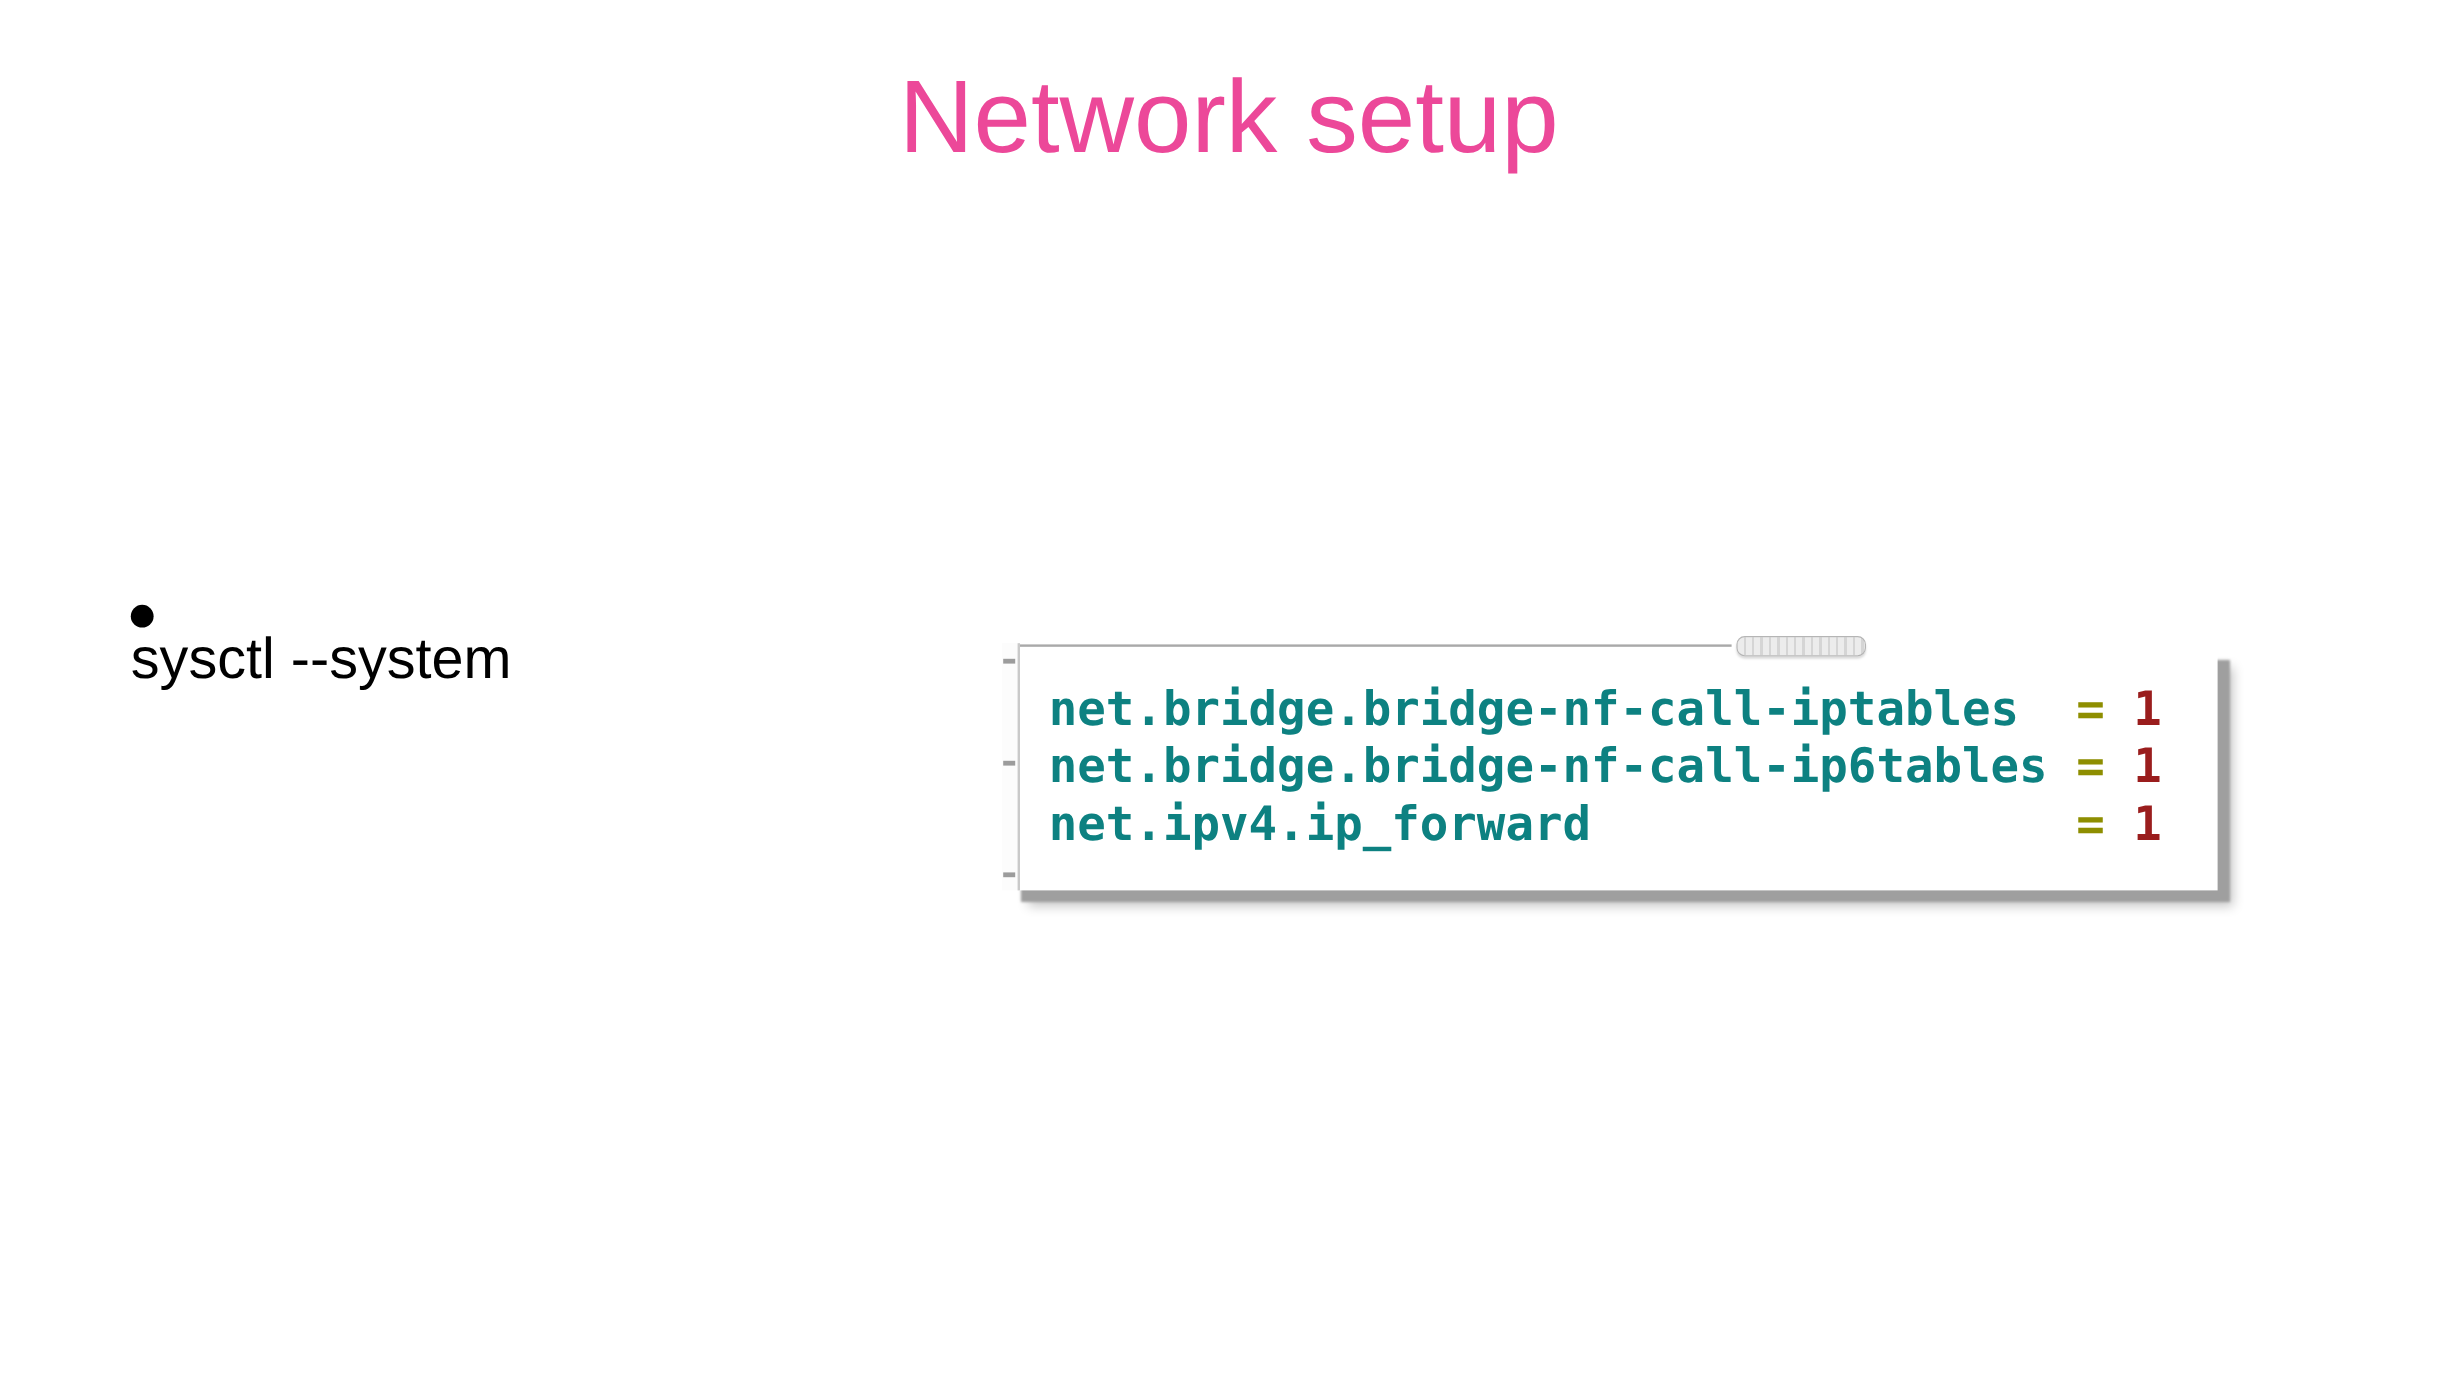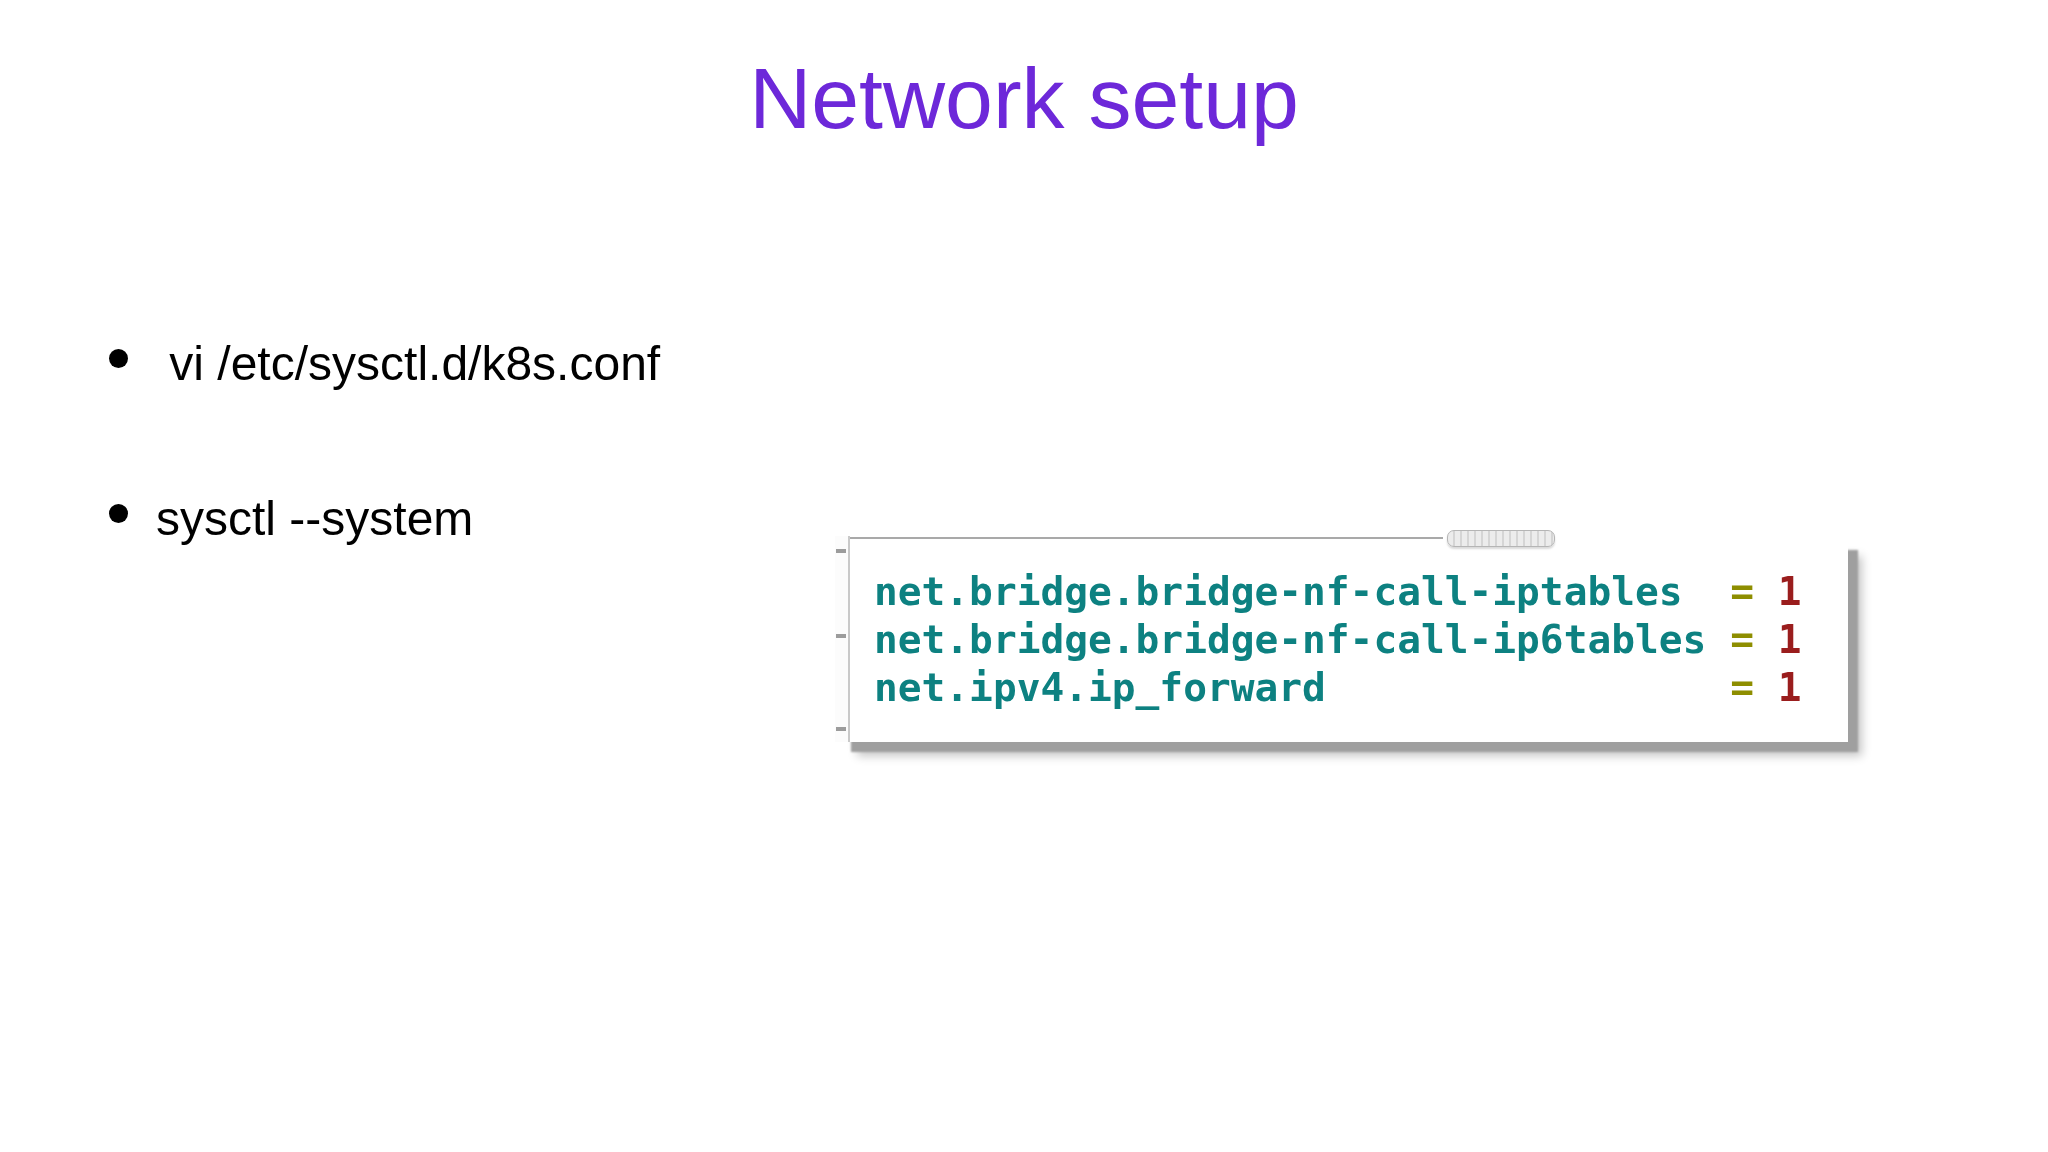--- a/index.html
+++ b/index.html
@@ -21,33 +21,33 @@
   
   .title {
     position: absolute;
     top: 48px;
     left: 0;
     width: 100%;
     text-align: center;
     font-size: 86px;
     line-height: 100px;
     font-weight: 400;
-    color: #6d28d9;
+    color: #ec4899;
     letter-spacing: 0;
   }
 
   
   .bullet-row {
     position: absolute;
     left: 109px;
     display: flex;
     align-items: flex-start;
   }
   .bullet-row.row1 { top: 337px; }
-  .bullet-row.row2 { top: 492px; }
+  .bullet-row.row2 { top: 492px; flex-direction: column; }
   .bullet-dot {
     width: 19px;
     height: 19px;
     margin-top: 11.5px;
     margin-right: 28px;
     border-radius: 50%;
     background: #000000;
     flex: 0 0 auto;
   }
   .bullet-text {
@@ -123,24 +123,20 @@
   .tok-op  { color: #8e8e00; }
   .tok-val { color: #9a1d1d; }
 </style>
 </head>
 <body>
 
 <div class="slide">
 
   <div class="title">Network setup</div>
 
-  <div class="bullet-row row1">
-    <span class="bullet-dot"></span>
-    <span class="bullet-text"> vi /etc/sysctl.d/k8s.conf</span>
-  </div>
 
   <div class="bullet-row row2">
     <span class="bullet-dot"></span>
     <span class="bullet-text">sysctl --system</span>
   </div>
 
   <div class="code-box">
     <div class="code-top-line"></div>
     <div class="code-grip"></div>
 

